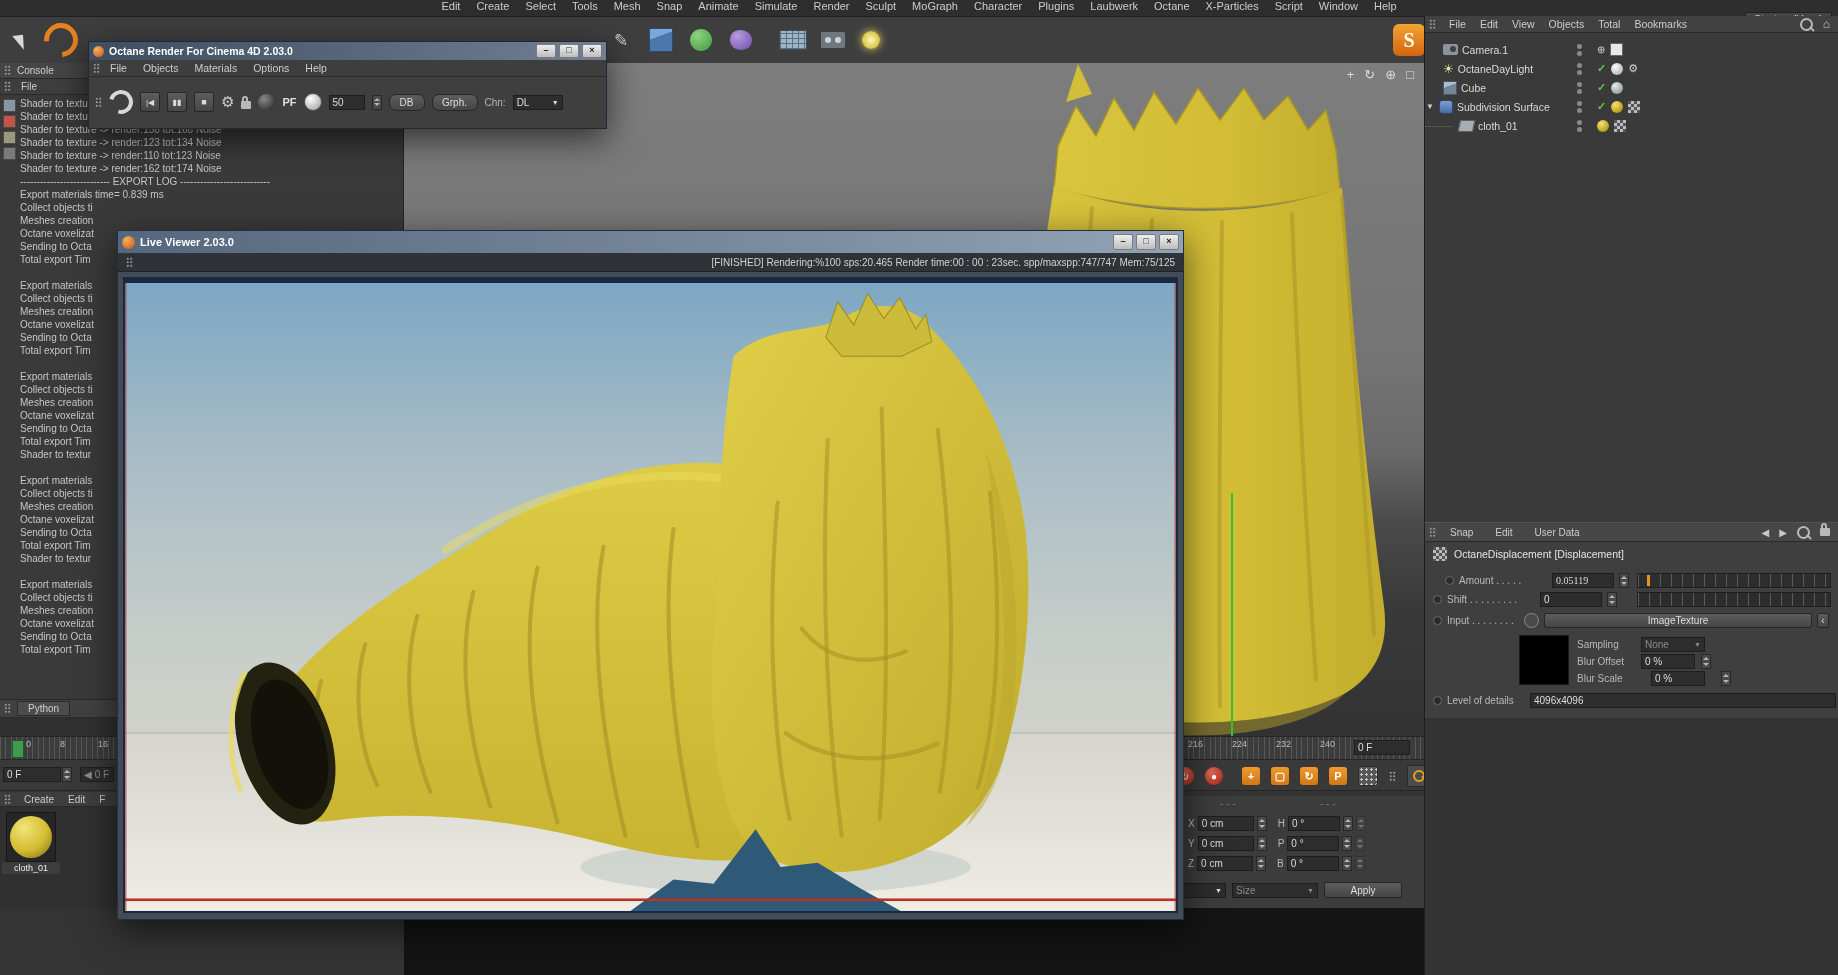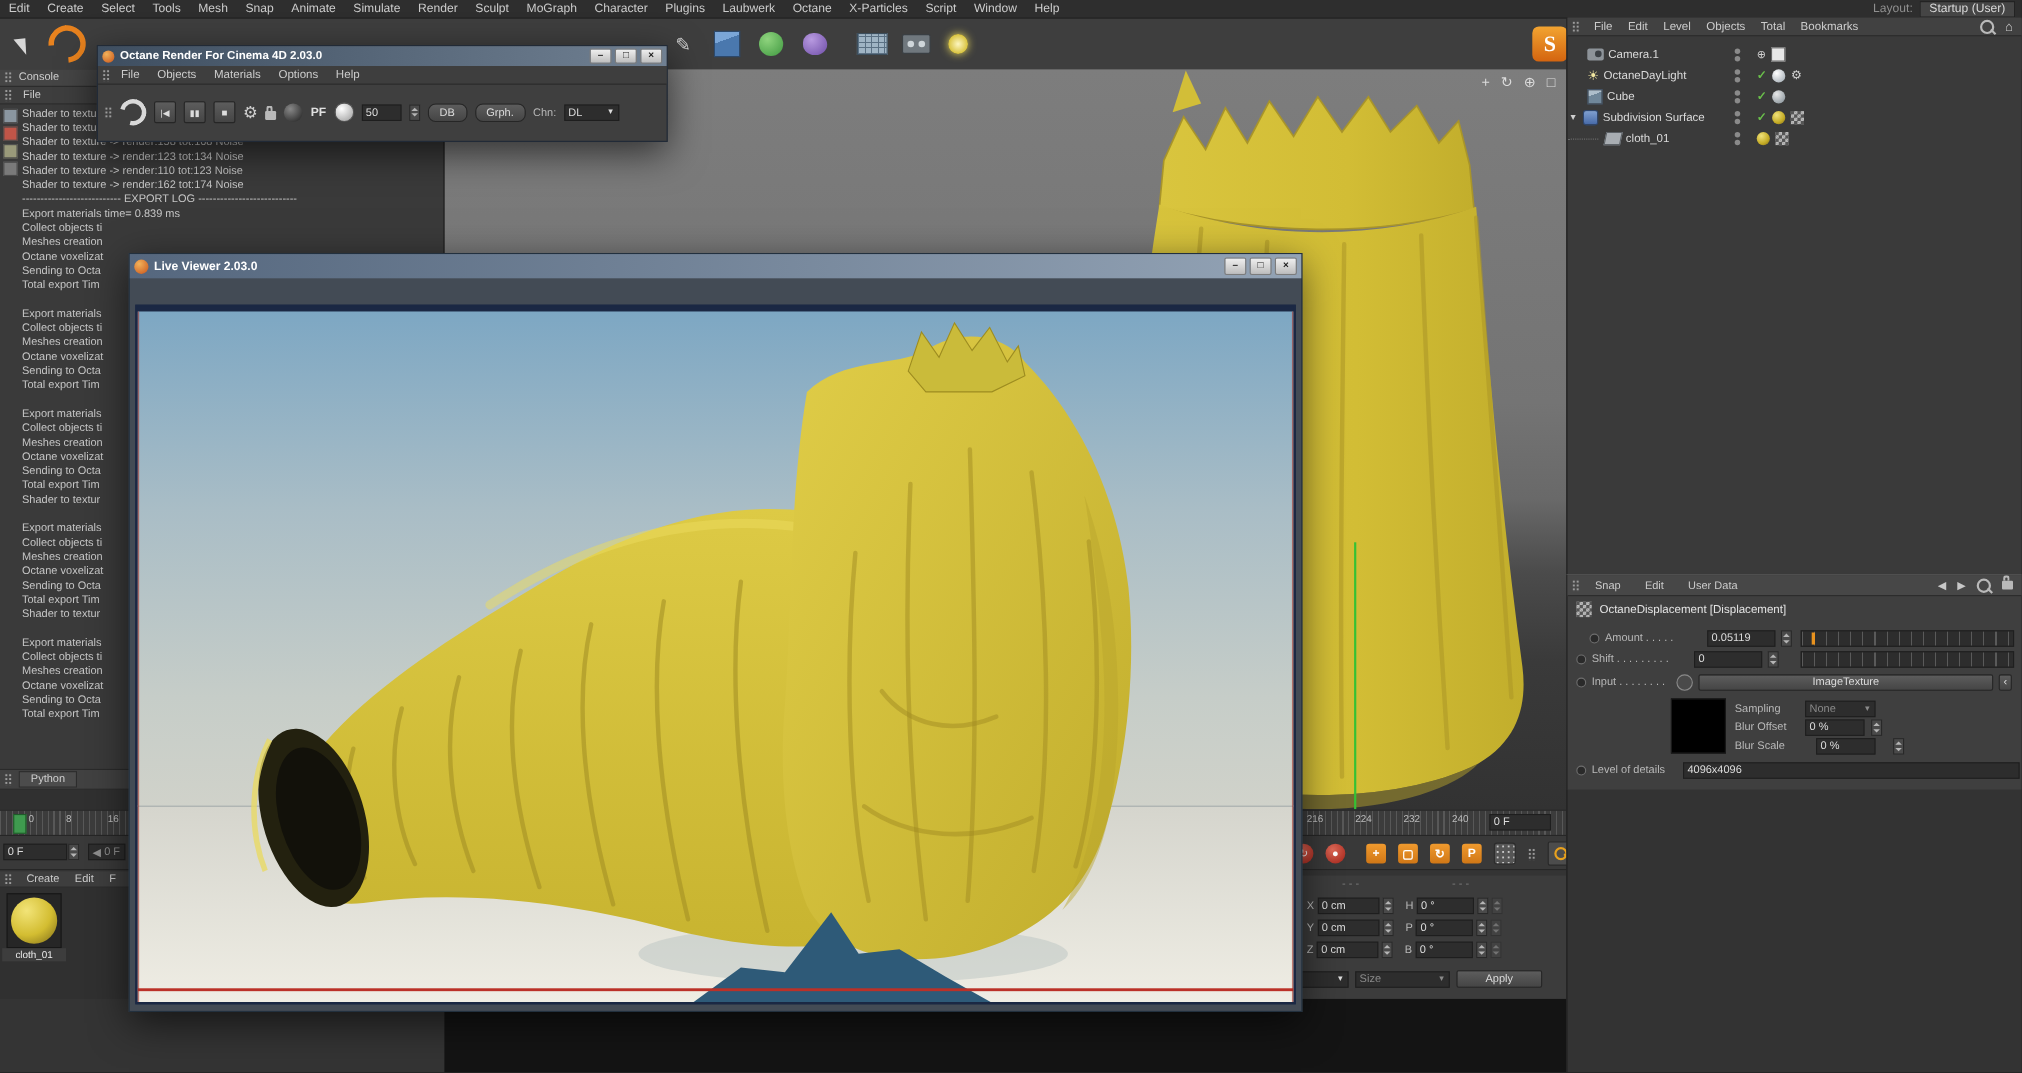--- a/index.html
+++ b/index.html
@@ -1,18 +1,18 @@
 <!DOCTYPE html>
 <html><head>
 <meta charset="utf-8">
 <style>
   html,body{margin:0;padding:0;background:#1c1c1c;}
   #app{position:relative;width:1838px;height:975px;background:#303030;overflow:hidden;
        font-family:"Liberation Sans",sans-serif;color:#cfcfcf;font-size:10px;-webkit-font-smoothing:antialiased;}
-  .abs{position:absolute;}
+  .abs{position:absolute;flex-direction:column;}
   .row{display:flex;align-items:center;}
   
   .menubar{left:0;top:0;width:1838px;height:16px;background:#2e2e2e;border-bottom:1px solid #1f1f1f;display:flex;align-items:center;font-size:11px;}
   .menu-item{padding:0 8px;color:#cccccc;cursor:default;}
   .layout-area{margin-left:auto;display:flex;align-items:center;gap:6px;padding-right:6px;}
   .layout-label{color:#8f8f8f;}
   .layout-value{background:#454545;border:1px solid #202020;padding:0 8px;height:13px;line-height:13px;color:#d8d8d8;}
   
   .toolbar{left:0;top:17px;width:1838px;height:46px;background:#3e3e3e;border-bottom:1px solid #252525;}
   .ticon{position:absolute;top:6px;width:34px;height:34px;display:flex;align-items:center;justify-content:center;}
@@ -367,21 +367,21 @@
     </div>
   </div>
 
   <div class="abs" style="left:1424px;top:16px;width:414px;height:506px;background:#3a3a3a;border-left:1px solid #1e1e1e;box-sizing:border-box;">
     <div class="panel-head" style="height:16px;background:#414141;">
       <div class="grip"></div>
       <div class="row">
 
       <span class="menu-item" style="padding:0 7px;font-size:10.5px;">File</span>
           <span class="menu-item" style="padding:0 7px;font-size:10.5px;">Edit</span>
-          <span class="menu-item" style="padding:0 7px;font-size:10.5px;">Level</span>
+          <span class="menu-item" style="padding:0 7px;font-size:10.5px;">View</span>
           <span class="menu-item" style="padding:0 7px;font-size:10.5px;">Objects</span>
           <span class="menu-item" style="padding:0 7px;font-size:10.5px;">Total</span>
           <span class="menu-item" style="padding:0 7px;font-size:10.5px;">Bookmarks</span>
         </div>
       <div style="margin-left:auto;display:flex;gap:10px;align-items:center;padding-right:4px;">
         <div class="searchicon"></div>
         <span style="font-size:12px;color:#c8c8c8;">⌂</span>
       </div>
     </div>
 
@@ -474,21 +474,21 @@
       </div>
     </div>
     <div class="row" style="position:absolute;left:8px;top:24px;gap:7px;">
       <div class="checker" style="width:14px;height:14px;"></div>
       <span style="color:#e4e4e4;font-size:10.5px;">OctaneDisplacement [Displacement]</span>
     </div>
 
     <div class="row" style="position:absolute;left:20px;top:50px;gap:5px;">
       <div class="animdot"></div>
       <span class="attr-label" style="width:88px;">Amount . . . . .</span>
-      <div class="field" style="width:62px;">
+      <div class="field" style="width:62px;font-family:Liberation Serif, serif;">
           <span>0.05119</span>
         </div>
       <div class="stepper">
           <i class="up"></i>
           <i class="dn"></i>
         </div>
     </div>
     <div class="tickstrip" style="position:absolute;left:212px;top:50px;width:192px;height:13px;">
       <div style="position:absolute;left:9px;top:1px;width:3px;height:11px;background:#e8921e;"></div>
     </div>
@@ -557,20 +557,24 @@
 
   <div class="abs window" style="left:117px;top:230px;width:1067px;height:690px;background:#434b55;border:1px solid #22303e;box-sizing:border-box;">
     <div class="titlebar" style="height:22px;background:linear-gradient(90deg,#55677e,#93a3b5);justify-content:center;">
       <div style="width:13px;height:13px;border-radius:50%;background:radial-gradient(circle at 35% 30%,#f2b25a,#c8531a);"></div>
       <span>Live Viewer 2.03.0</span>
       <div style="margin-left:auto;display:flex;gap:3px;">
         <div class="winbtn">–</div>
         <div class="winbtn">□</div>
         <div class="winbtn">×</div>
       </div>
+    </div>
+    <div style="height:18px;background:#2f3338;border-bottom:1px solid #1e2328;display:flex;align-items:center;padding:0 8px;gap:8px;">
+      <div class="grip"></div>
+      <span style="margin-left:auto;color:#d2d2d2;font-size:10px;white-space:nowrap;">[FINISHED]  Rendering:%100 sps:20.465 Render time:00 : 00 : 23sec. spp/maxspp:747/747 Mem:75/125</span>
     </div>
     <div style="position:absolute;left:5px;top:46px;right:5px;bottom:6px;background:#152档440;border:2px solid #1b2844;background:#1b2844;box-sizing:border-box;padding-top:4px;">
       <svg width="100%" height="100%" viewBox="0 0 1050 600" preserveAspectRatio="none">
         <defs>
           <linearGradient id="skyG" x1="0" y1="0" x2="0" y2="1">
             <stop offset="0" stop-color="#7da7c3"></stop>
               <stop offset="0.4" stop-color="#a9bdc6"></stop>
             <stop offset="0.78" stop-color="#c6cdc8"></stop>
               <stop offset="1" stop-color="#d0d2ca"></stop>
           </linearGradient>

